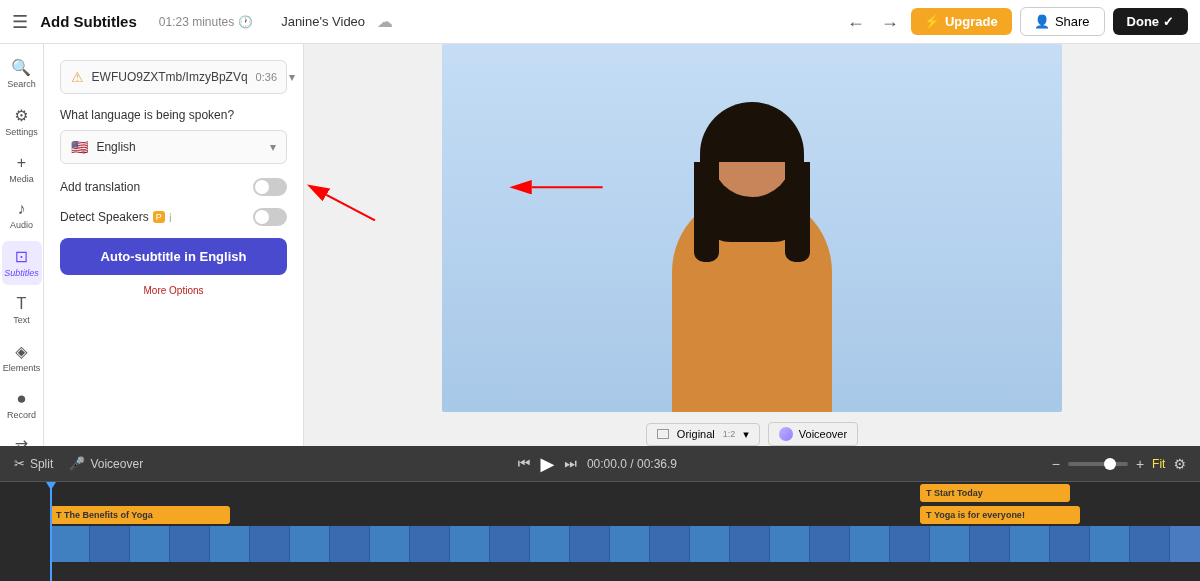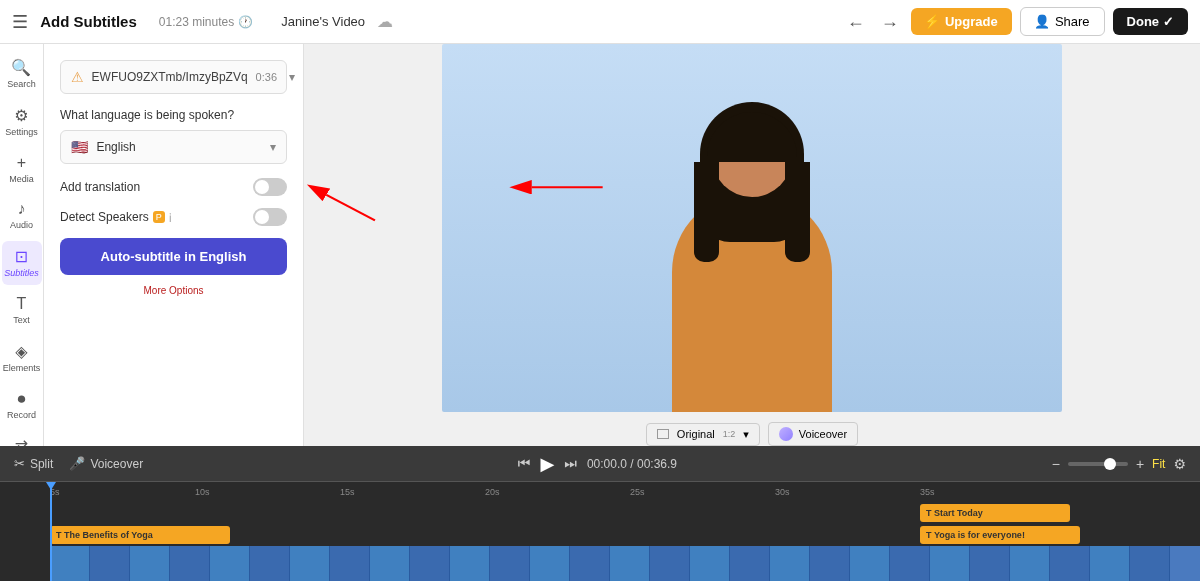--- a/index.html
+++ b/index.html
@@ -550,31 +550,20 @@
         <div class="zoom-thumb"></div>
       </div>
       <button class="zoom-plus">+</button>
       <button class="fit-btn">Fit</button>
       <button class="settings-btn">⚙</button>
     </div>
   </div>
 
   <div class="timeline-tracks">
 
-    <div class="timeline-ruler">
-      <div class="ruler-marks">
-        <span class="ruler-mark">5s</span>
-        <span class="ruler-mark">10s</span>
-        <span class="ruler-mark">15s</span>
-        <span class="ruler-mark">20s</span>
-        <span class="ruler-mark">25s</span>
-        <span class="ruler-mark">30s</span>
-        <span class="ruler-mark">35s</span>
-      </div>
-    </div>
 
     <div style="height:22px;position:relative;margin-left:50px;">
       <div style="position:absolute;left:870px;top:2px;width:150px;height:18px;background:#f5a623;border-radius:3px;display:flex;align-items:center;padding:0 6px;font-size:9px;color:#333;font-weight:600;">
         <span>T</span>&nbsp;<span>Start Today</span>
       </div>
     </div>
 
     <div style="height:22px;position:relative;margin-left:50px;">
       <div style="position:absolute;left:0px;top:2px;width:180px;height:18px;background:#f5a623;border-radius:3px;display:flex;align-items:center;padding:0 6px;font-size:9px;color:#333;font-weight:600;">
         <span>T</span>&nbsp;<span>The Benefits of Yoga</span>

